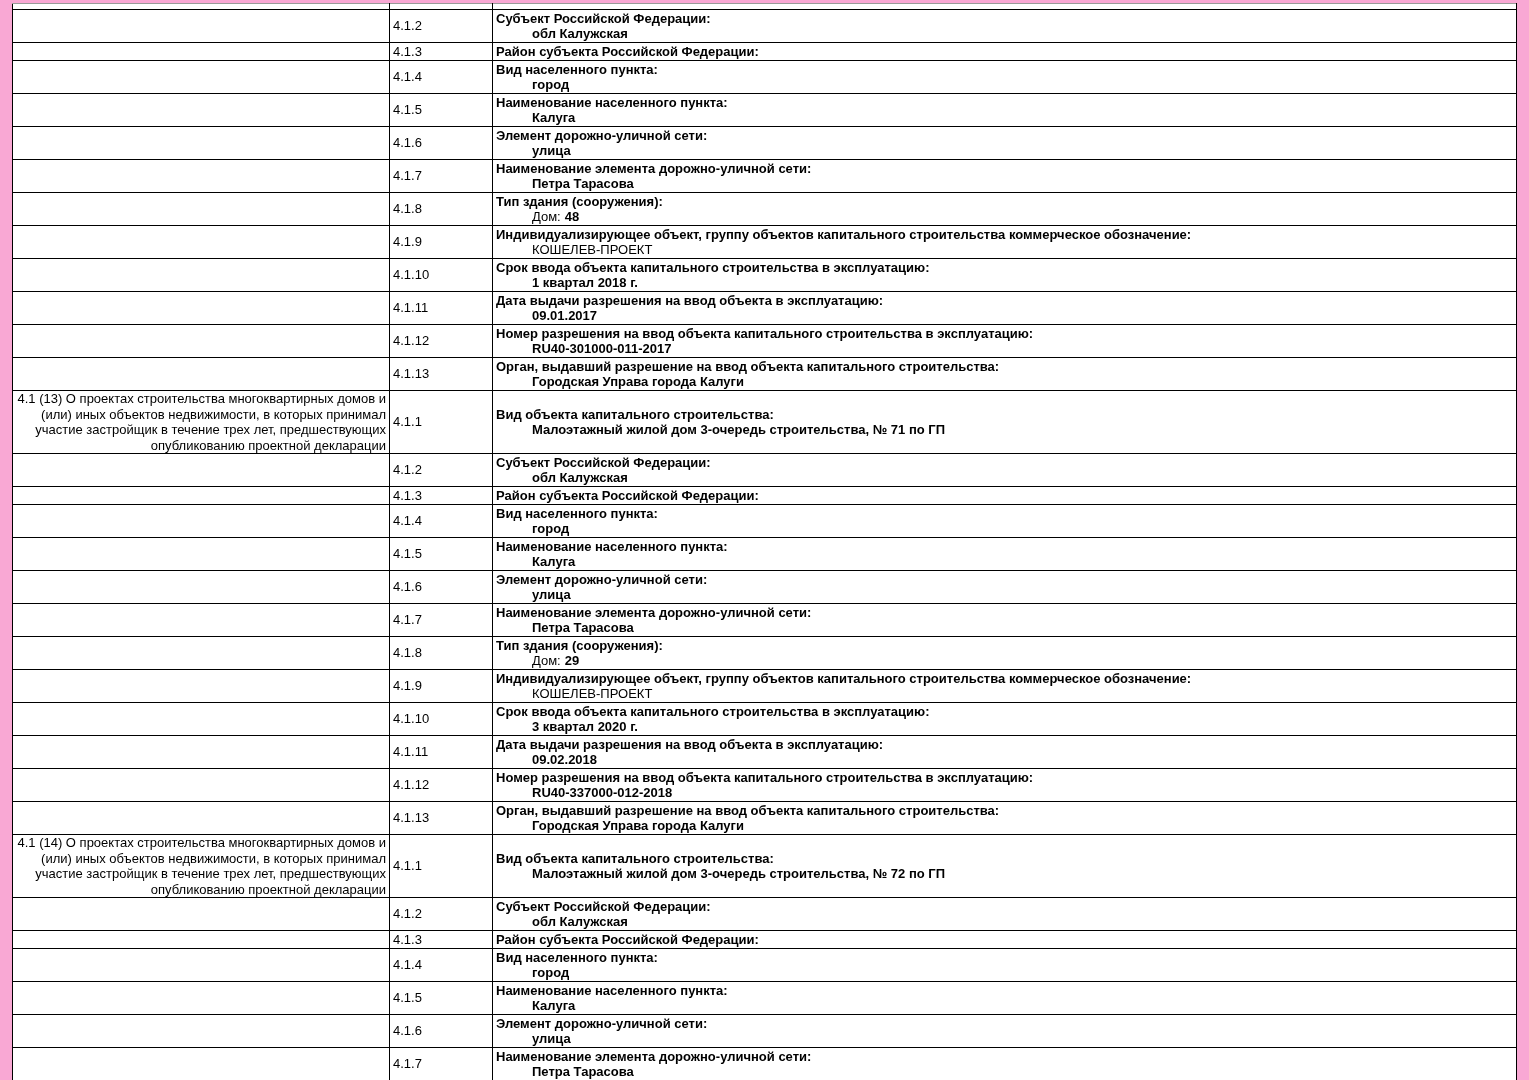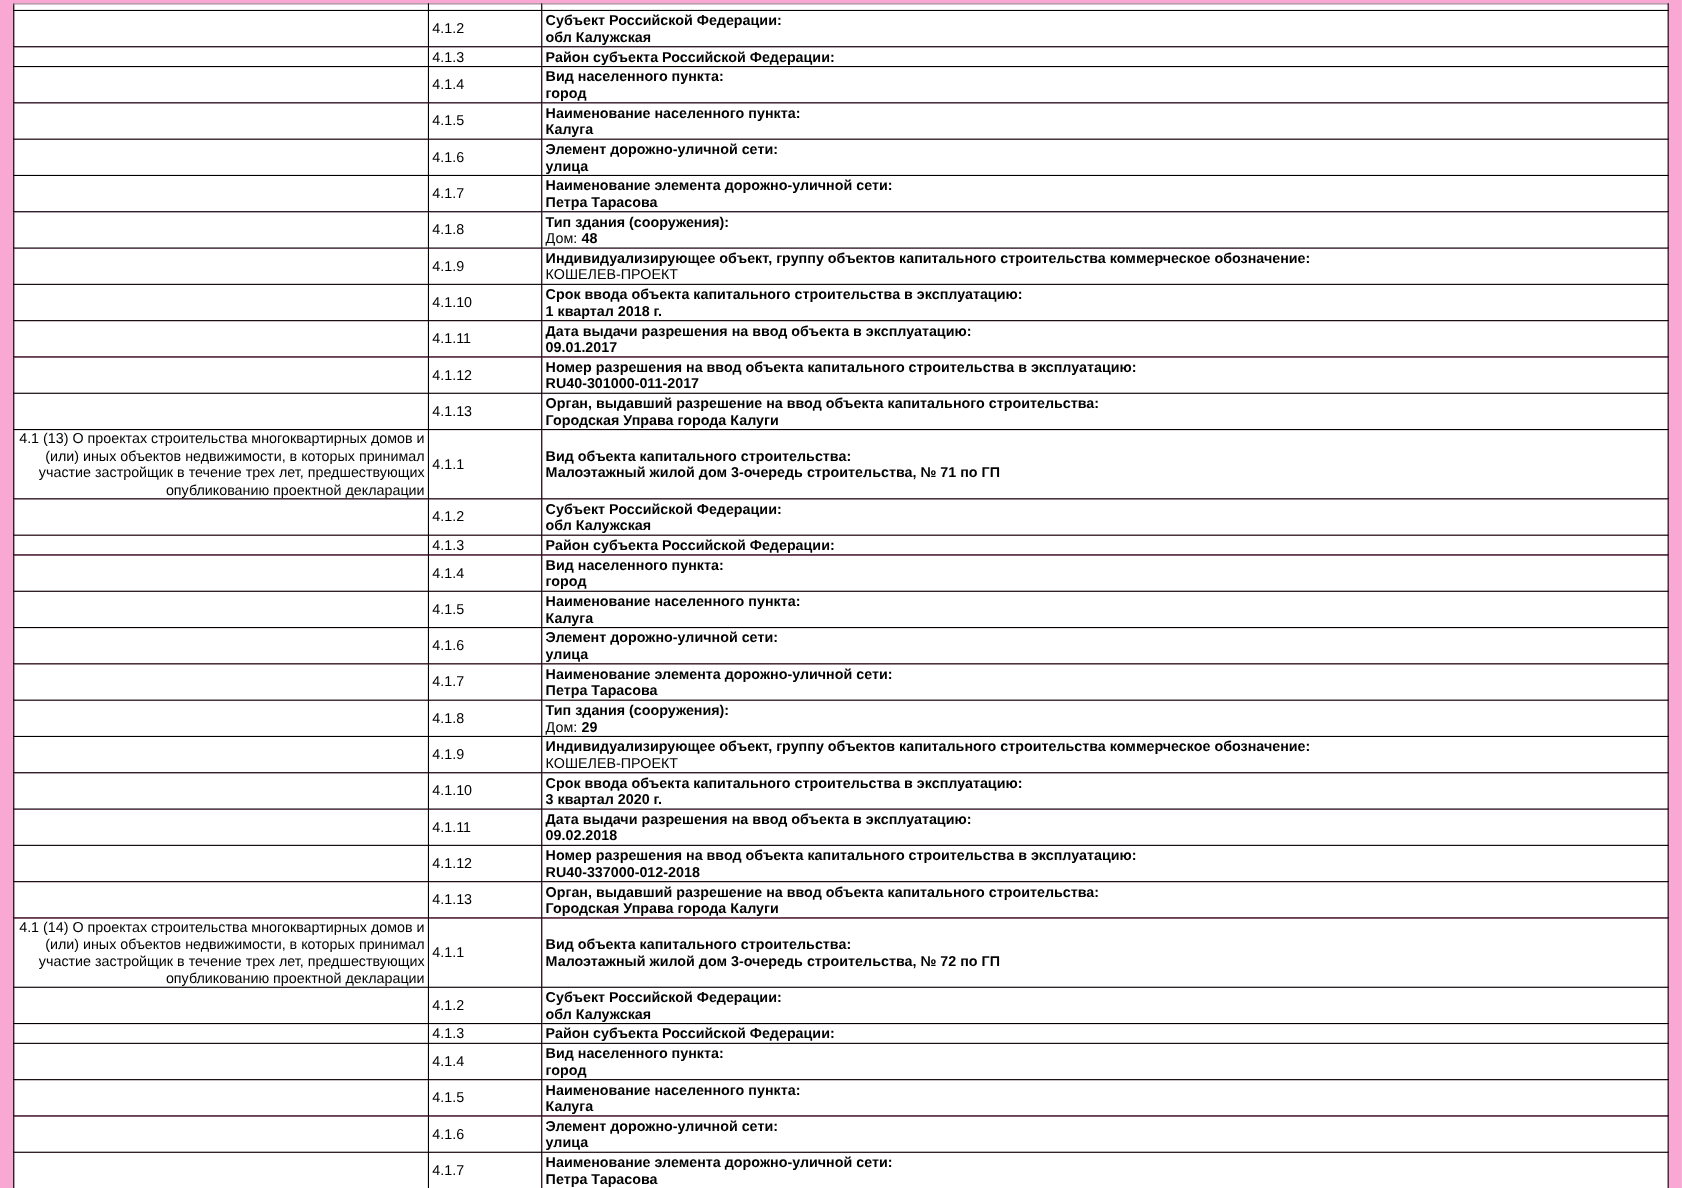--- a/index.html
+++ b/index.html
@@ -28,21 +28,21 @@
     font-size: 13px;
     line-height: 15.5px;
     color: #000;
     overflow: hidden;
     vertical-align: middle;
   }
   td.desc { vertical-align: top; padding: 0 3px 0 2px; text-align: right; }
   td.numcell { padding: 0 2px 0 3px; }
   td.content { padding: 0 4px 0 3px; }
   .label { font-weight: 700; }
-  .valueline { font-weight: 700; }
+  .valueline { font-weight: 700; margin-left: 36px; }
   .valueline .prefix { font-weight: 400; margin-right: 4px; }
   .valueline .value.normal { font-weight: 400; }
   tr.r2 td { height: 33px; }
   tr.r1 td { height: 18px; }
   tr.rh td { height: 62px; }
   tr.sliver td { height: 6px; border-top: 1px solid #9a9a9a; }
 </style>
 </head>
 <body>
 

